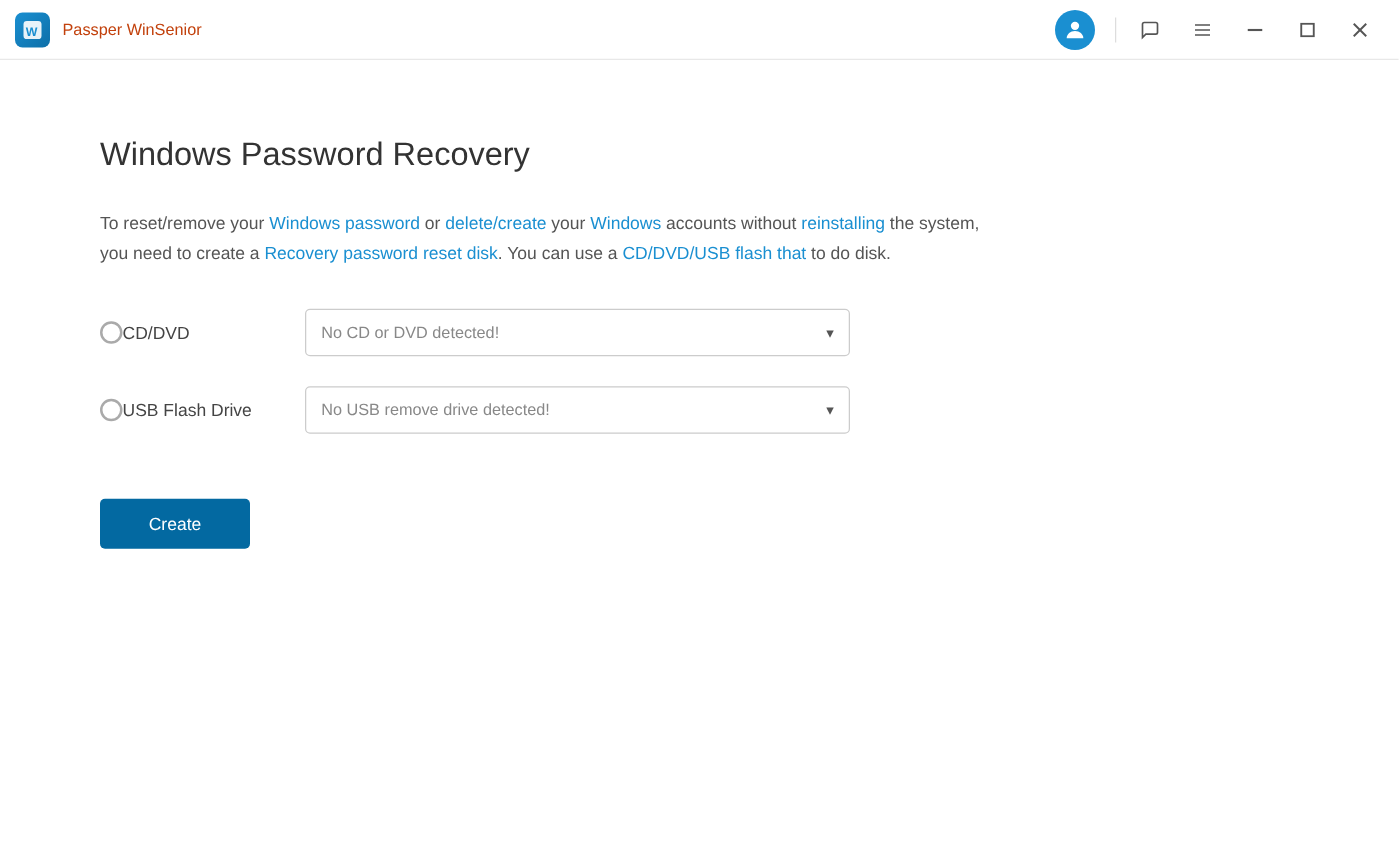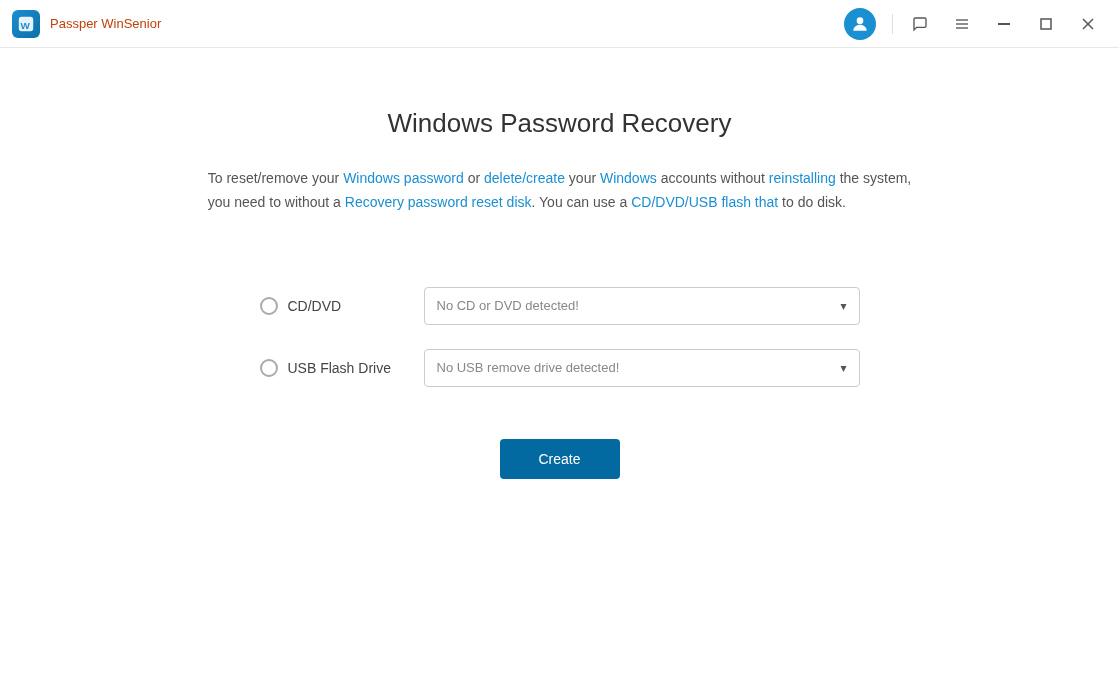--- a/index.html
+++ b/index.html
@@ -96,38 +96,37 @@
       height: 20px;
       background: #ddd;
       margin: 0 4px;
     }
 
     
     .main-content {
       flex: 1;
       display: flex;
       flex-direction: column;
-      align-items: center;
       padding: 60px 80px 40px;
     }
 
     .page-title {
       font-size: 26px;
       font-weight: 400;
       color: #333333;
       margin-bottom: 28px;
     }
 
     .description {
       font-size: 14px;
       color: #555555;
       line-height: 1.7;
       max-width: 800px;
       text-align: left;
-      margin-bottom: 72px;
+      margin-bottom: 32px;
     }
 
     .description .highlight {
       color: #1a8fd1;
     }
 
     
     .options-section {
       width: 600px;
       display: flex;
@@ -138,21 +137,20 @@
 
     .option-row {
       display: flex;
       align-items: center;
       gap: 24px;
     }
 
     .option-label-group {
       display: flex;
       align-items: center;
-      gap: 10px;
       width: 140px;
       flex-shrink: 0;
     }
 
     .radio-btn {
       width: 18px;
       height: 18px;
       border-radius: 50%;
       border: 2px solid #aaaaaa;
       background: #ffffff;
@@ -256,21 +254,21 @@
       </svg>
     </div>
   </div>
 </div>
 
 <div class="main-content">
   <h1 class="page-title">Windows Password Recovery</h1>
 
   <div class="description">
     <span>To reset/remove your </span><span class="highlight">Windows password</span><span> or </span><span class="highlight">delete/create</span><span> your </span><span class="highlight">Windows</span><span> accounts without </span><span class="highlight">reinstalling</span><span> the system,</span><br>
-    <span>you need to without a </span><span class="highlight">Recovery password reset disk</span><span>. You can use a </span><span class="highlight">CD/DVD/USB flash that</span><span> to do disk.</span>
+    <span>you need to create a </span><span class="highlight">Recovery password reset disk</span><span>. You can use a </span><span class="highlight">CD/DVD/USB flash that</span><span> to do disk.</span>
   </div>
 
   <div class="options-section">
 
     <div class="option-row">
       <div class="option-label-group">
         <div class="radio-btn"></div>
         <span class="option-text">CD/DVD</span>
       </div>
       <div class="dropdown">

